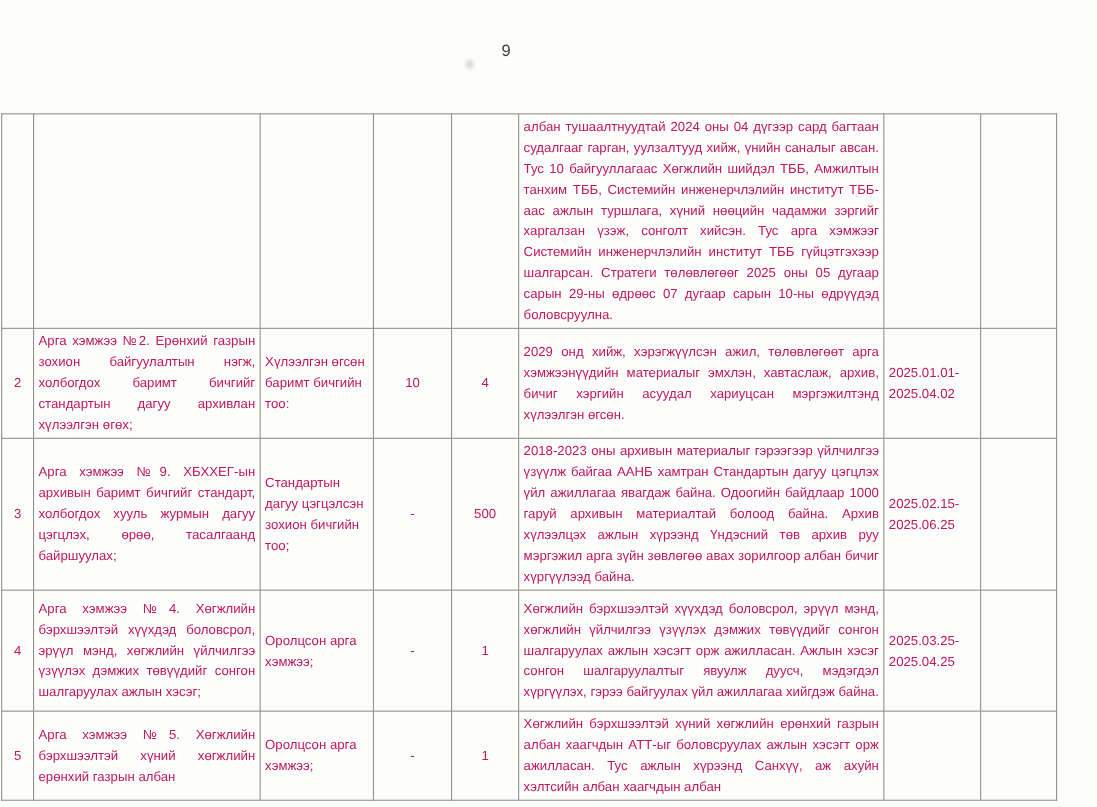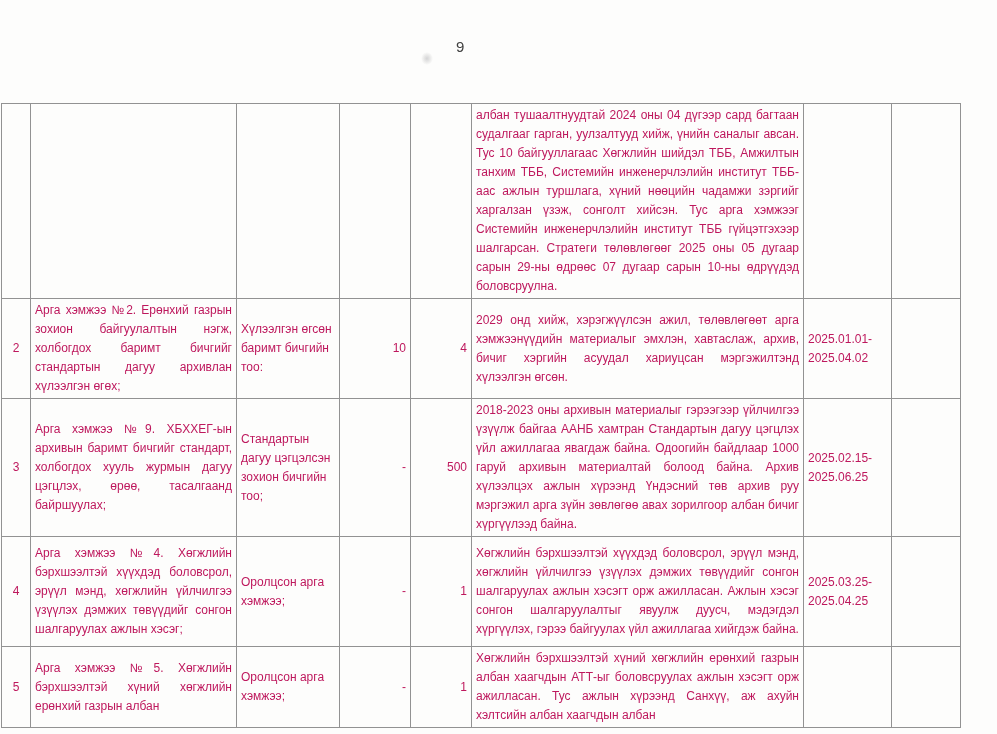--- a/index.html
+++ b/index.html
@@ -38,21 +38,21 @@
     word-wrap:break-word;
   }
   tr.r0{height:173px;}
   tr.r1{height:93px;}
   tr.r2{height:134px;}
   tr.r3{height:110px;}
   tr.r4{height:62px;}
   td.c-num{text-align:center;padding:2px 1px;}
   td.c-activity{text-align:justify;padding:2px 8px;}
   td.c-indicator{text-align:left;padding:2px 6px;}
-  td.c-plan,td.c-actual{text-align:right;}
+  td.c-plan,td.c-actual{text-align:center;}
   td.c-desc{text-align:justify;padding:2px 8px;}
   td.c-period{padding:2px 2px 2px 9px;white-space:pre-line;}
   td.c-note{padding:0;}
   .b{font-weight:normal;}
 </style>
 </head>
 <body>
 
 <div class="page">
 

